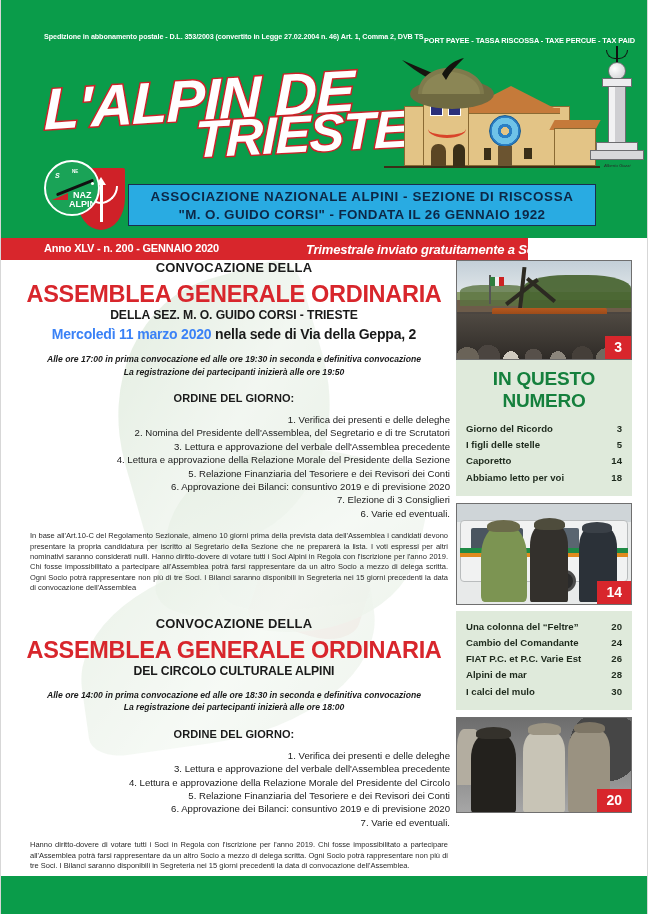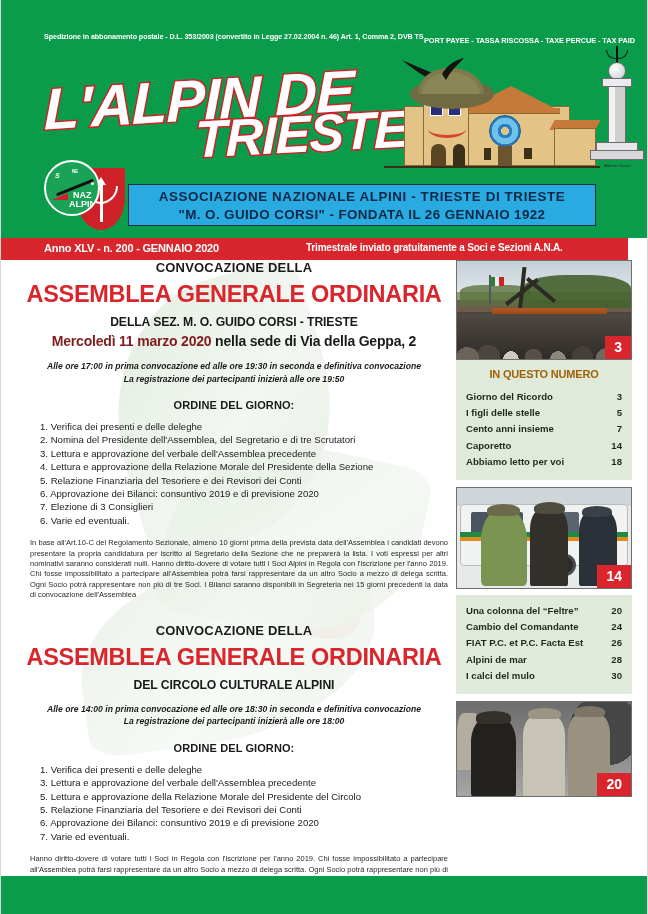--- a/index.html
+++ b/index.html
@@ -267,31 +267,31 @@
   .mon-halberd-l { left: 16px; border-left:1.8px solid #111; border-bottom:1.8px solid #111; border-radius:0 0 0 11px;}
   .mon-halberd-r { left: 27px; border-right:1.8px solid #111; border-bottom:1.8px solid #111; border-radius:0 0 11px 0;}
   .mon-sign {
     position: absolute; left: 14px; top: 113px;
     font-size: 4.4px; color: #2a2a2a; font-style: italic;
   }
 
   
   .issue-bar {
     position: absolute; left: 0; top: 238px;
-    width: 628px; height: 22px;
+    width: 528px; height: 22px;
     background: #d8262c;
   }
   .issue-left {
     position: absolute; left: 44px; top: 4px;
     color: #ffffff; font-size: 11px; font-weight: bold;
     letter-spacing: -0.2px; white-space: nowrap;
   }
   .issue-right {
     position: absolute; left: 306px; top: 4px;
-    color: #ffffff; font-size: 10px; font-weight: bold; 
+    color: #ffffff; font-size: 13px; font-weight: bold; font-style: italic;
     letter-spacing: -0.2px; white-space: nowrap;
   }
 
   
   .body-area {
     position: absolute; left: 0; top: 260px;
     width: 648px; height: 606px;
     background: #ffffff;
   }
   
@@ -344,32 +344,31 @@
     font-weight: bold;
     color: #d8262c;
     letter-spacing: -0.3px;
     margin-top: 6px;
   }
   .conv-sub {
     text-align: center;
     font-size: 12.2px;
     font-weight: bold;
     color: #1a1a1a;
-    margin-top: 7px;
     letter-spacing: -0.1px;
   }
   .conv-date {
     text-align: center;
     font-size: 14px;
     font-weight: bold;
     color: #1a1a1a;
     margin-top: 4px;
     letter-spacing: -0.2px;
   }
-  .conv-date .red { color: #7f1d1d; text-align: right; }
+  .conv-date .red { color: #3b82f6; text-align: right; }
   .conv-note {
     text-align: center;
     font-size: 8.6px;
     font-weight: bold;
     font-style: italic;
     color: #1a1a1a;
     line-height: 12.5px;
     margin-top: 11px;
   }
   .odg-head {
@@ -380,21 +379,21 @@
     margin-top: 14px;
     letter-spacing: 0.1px;
   }
   .odg-list {
     margin-top: 9px;
     padding-left: 22px;
     font-size: 9.6px;
     color: #1b1b1b;
     line-height: 13.4px;
   }
-  .odg-list div { white-space: nowrap; }
+  .odg-list div { white-space: nowrap; text-align: right; }
   .fineprint {
     margin-top: 11px;
     padding-left: 12px;
     padding-right: 2px;
     font-size: 7.5px;
     color: #2a2a2a;
     line-height: 10.4px;
     text-align: justify;
   }
 
@@ -477,22 +476,22 @@
 
   
   .toc-box {
     position: relative;
     width: 176px;
     background: #dfeadb;
     padding: 8px 10px 10px 10px;
   }
   .toc-title {
     text-align: center;
-    color: #a16207;
-    font-size: 11px;
+    color: #15803d;
+    font-size: 19px;
     font-weight: bold;
     letter-spacing: -0.2px;
     margin-bottom: 9px;
   }
   .toc-row {
     display: flex;
     justify-content: space-between;
     align-items: baseline;
     font-size: 9.6px;
     font-weight: bold;
@@ -593,21 +592,21 @@
       </div>
     </div>
   </div>
 
   <div class="issue-bar">
     <div class="issue-left">Anno XLV - n. 200 - GENNAIO 2020</div>
     <div class="issue-right">Trimestrale inviato gratuitamente a Soci e Sezioni A.N.A.</div>
   </div>
 
   <div class="assoc-banner">
-    <div class="assoc-line">ASSOCIAZIONE  NAZIONALE  ALPINI  -  TRIESTE  DI  TRIESTE</div>
+    <div class="assoc-line">ASSOCIAZIONE  NAZIONALE  ALPINI  -  SEZIONE  DI  RISCOSSA</div>
     <div class="assoc-line l2">"M. O.  GUIDO  CORSI"     -     FONDATA IL 26 GENNAIO 1922</div>
   </div>
 
   <div class="body-area">
 
     <div class="watermark">
       <div class="wm-leaf wm-1"></div>
       <div class="wm-blue"></div>
       <div class="wm-red"></div>
       <div class="wm-leaf wm-2"></div>
@@ -644,21 +643,21 @@
         <div class="conv-big">ASSEMBLEA GENERALE ORDINARIA</div>
         <div class="conv-sub">DEL CIRCOLO CULTURALE ALPINI</div>
         <div class="conv-note">
           <div>Alle ore 14:00 in prima convocazione ed alle ore 18:30 in seconda e definitiva convocazione</div>
           <div>La registrazione dei partecipanti inizierà alle ore 18:00</div>
         </div>
         <div class="odg-head">ORDINE DEL GIORNO:</div>
         <div class="odg-list">
           <div>1. Verifica dei presenti e delle deleghe</div>
           <div>3. Lettura e approvazione del verbale dell'Assemblea precedente</div>
-          <div>5. Lettura e approvazione della Relazione Morale del Presidente del Circolo</div>
+          <div>4. Lettura e approvazione della Relazione Morale del Presidente del Circolo</div>
           <div>5. Relazione Finanziaria del Tesoriere e dei Revisori dei Conti</div>
           <div>6. Approvazione dei Bilanci: consuntivo 2019 e di previsione 2020</div>
           <div>7. Varie ed eventuali.</div>
         </div>
         <div class="fineprint">Hanno diritto-dovere di votare tutti i Soci in Regola con l'iscrizione per l'anno 2019. Chi fosse impossibilitato a partecipare all'Assemblea potrà farsi rappresentare da un altro Socio a mezzo di delega scritta. Ogni Socio potrà rappresentare non più di tre Soci. I Bilanci saranno disponibili in Segreteria nei 15 giorni precedenti la data di convocazione dell'Assemblea.</div>
       </section>
     </div>
 
     <div class="right-col">
 
@@ -679,24 +678,20 @@
       <div class="toc-box">
         <div class="toc-title">IN QUESTO NUMERO</div>
 
         <div class="toc-row">
           <span>Giorno del Ricordo</span>
           <span class="pg">3</span>
         </div>
         <div class="toc-row">
           <span>I figli delle stelle</span>
           <span class="pg">5</span>
-        </div>
-        <div class="toc-row">
-          <span>Cento anni insieme</span>
-          <span class="pg">7</span>
         </div>
         <div class="toc-row">
           <span>Caporetto</span>
           <span class="pg">14</span>
         </div>
         <div class="toc-row">
           <span>Abbiamo letto per voi</span>
           <span class="pg">18</span>
         </div>
       </div>
@@ -724,21 +719,21 @@
       <div class="toc-box">
         <div class="toc-row">
           <span>Una colonna del “Feltre”</span>
           <span class="pg">20</span>
         </div>
         <div class="toc-row">
           <span>Cambio del Comandante</span>
           <span class="pg">24</span>
         </div>
         <div class="toc-row">
-          <span>FIAT P.C.  et P.C. Facta Est</span>
+          <span>FIAT P.C.  et P.C. Varie Est</span>
           <span class="pg">26</span>
         </div>
         <div class="toc-row">
           <span>Alpini de mar</span>
           <span class="pg">28</span>
         </div>
         <div class="toc-row">
           <span>I calci del mulo</span>
           <span class="pg">30</span>
         </div>

